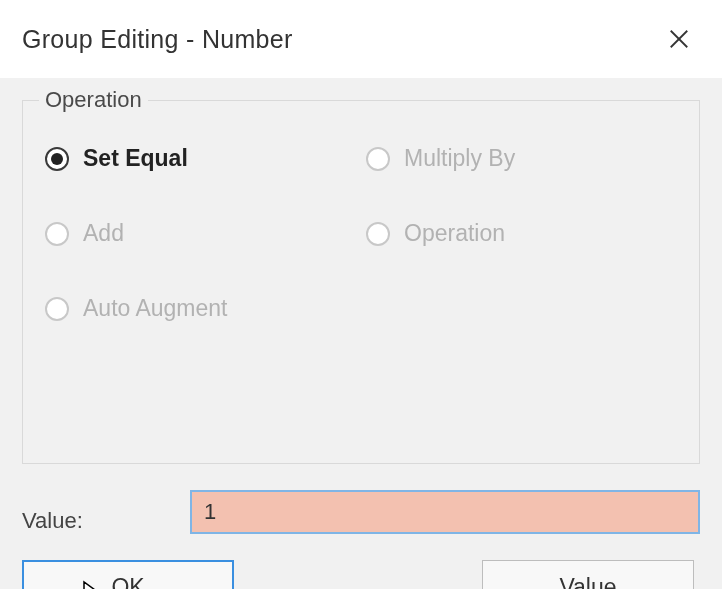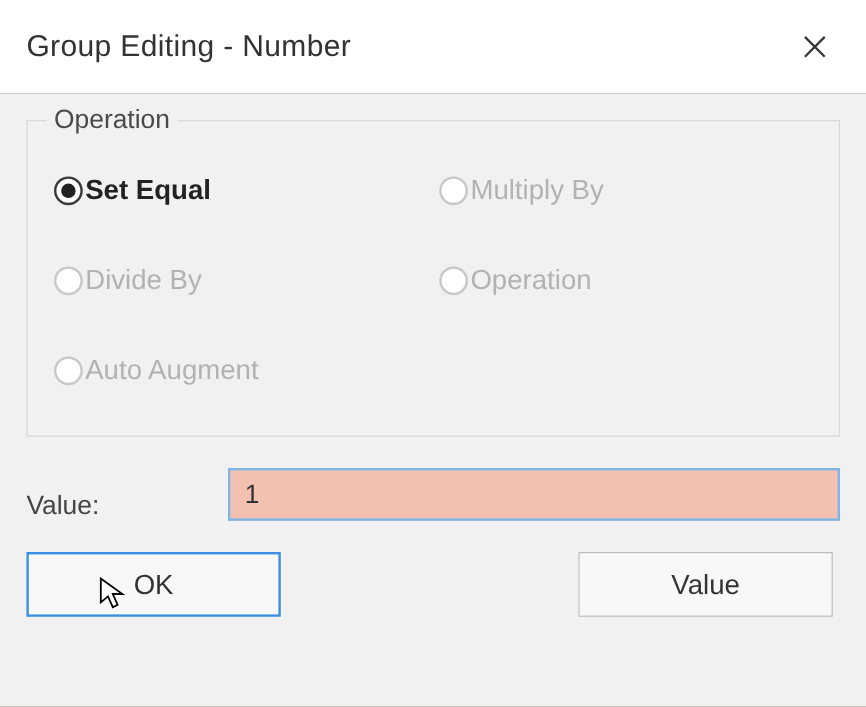--- a/index.html
+++ b/index.html
@@ -50,21 +50,21 @@
     height: calc(589px - 78px);
   }
 
   .groupbox {
     position: relative;
     border: 1px solid #d9d9d9;
     padding: 34px 22px 24px 22px;
     margin-top: 10px;
     box-sizing: border-box;
     width: 100%;
-    height: 264px;
+    height: 364px;
   }
   .groupbox .legend {
     position: absolute;
     top: -14px;
     left: 16px;
     background: #f1f1f1;
     padding: 0 6px;
     font-size: 22px;
     color: #4a4a4a;
   }
@@ -72,21 +72,21 @@
   .radio-grid {
     display: grid;
     grid-template-columns: 1fr 1fr;
     row-gap: 48px;
     column-gap: 10px;
     padding-top: 10px;
   }
   .radio-item {
     display: flex;
     align-items: center;
-    gap: 2px;
+    gap: 14px;
     font-size: 23px;
     cursor: pointer;
   }
   .radio-item.disabled {
     color: #b2b2b2;
     cursor: default;
   }
   .radio-circle {
     width: 24px;
     height: 24px;
@@ -193,25 +193,25 @@
               <span class="radio-dot"></span>
             </span>
           <span class="label">Set Equal</span>
         </div>
 
         <div class="radio-item disabled">
           <span class="radio-circle"></span>
           <span class="label">Multiply By</span>
         </div>
 
-
-        <div class="radio-item disabled">
-          <span class="radio-circle"></span>
-          <span class="label">Divide By</span>
-        </div>
+        <div class="radio-item disabled">
+          <span class="radio-circle"></span>
+          <span class="label">Add</span>
+        </div>
+
 
         <div class="radio-item disabled">
           <span class="radio-circle"></span>
           <span class="label">Operation</span>
         </div>
 
         <div class="radio-item disabled">
           <span class="radio-circle"></span>
           <span class="label">Auto Augment</span>
         </div>

